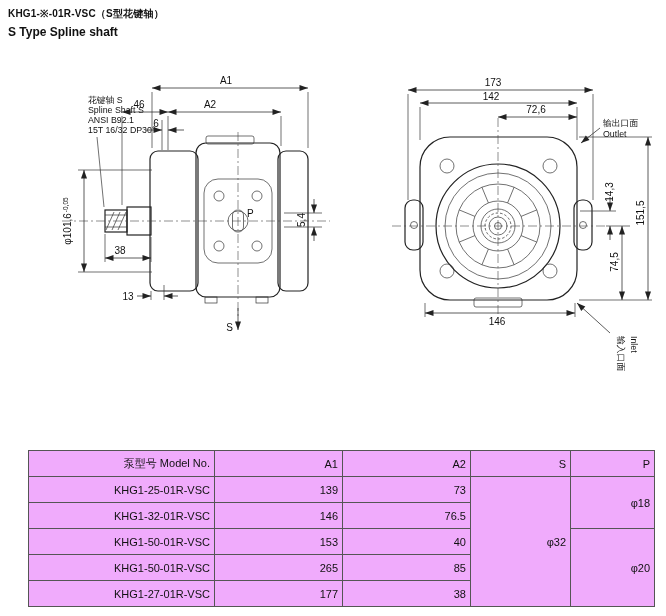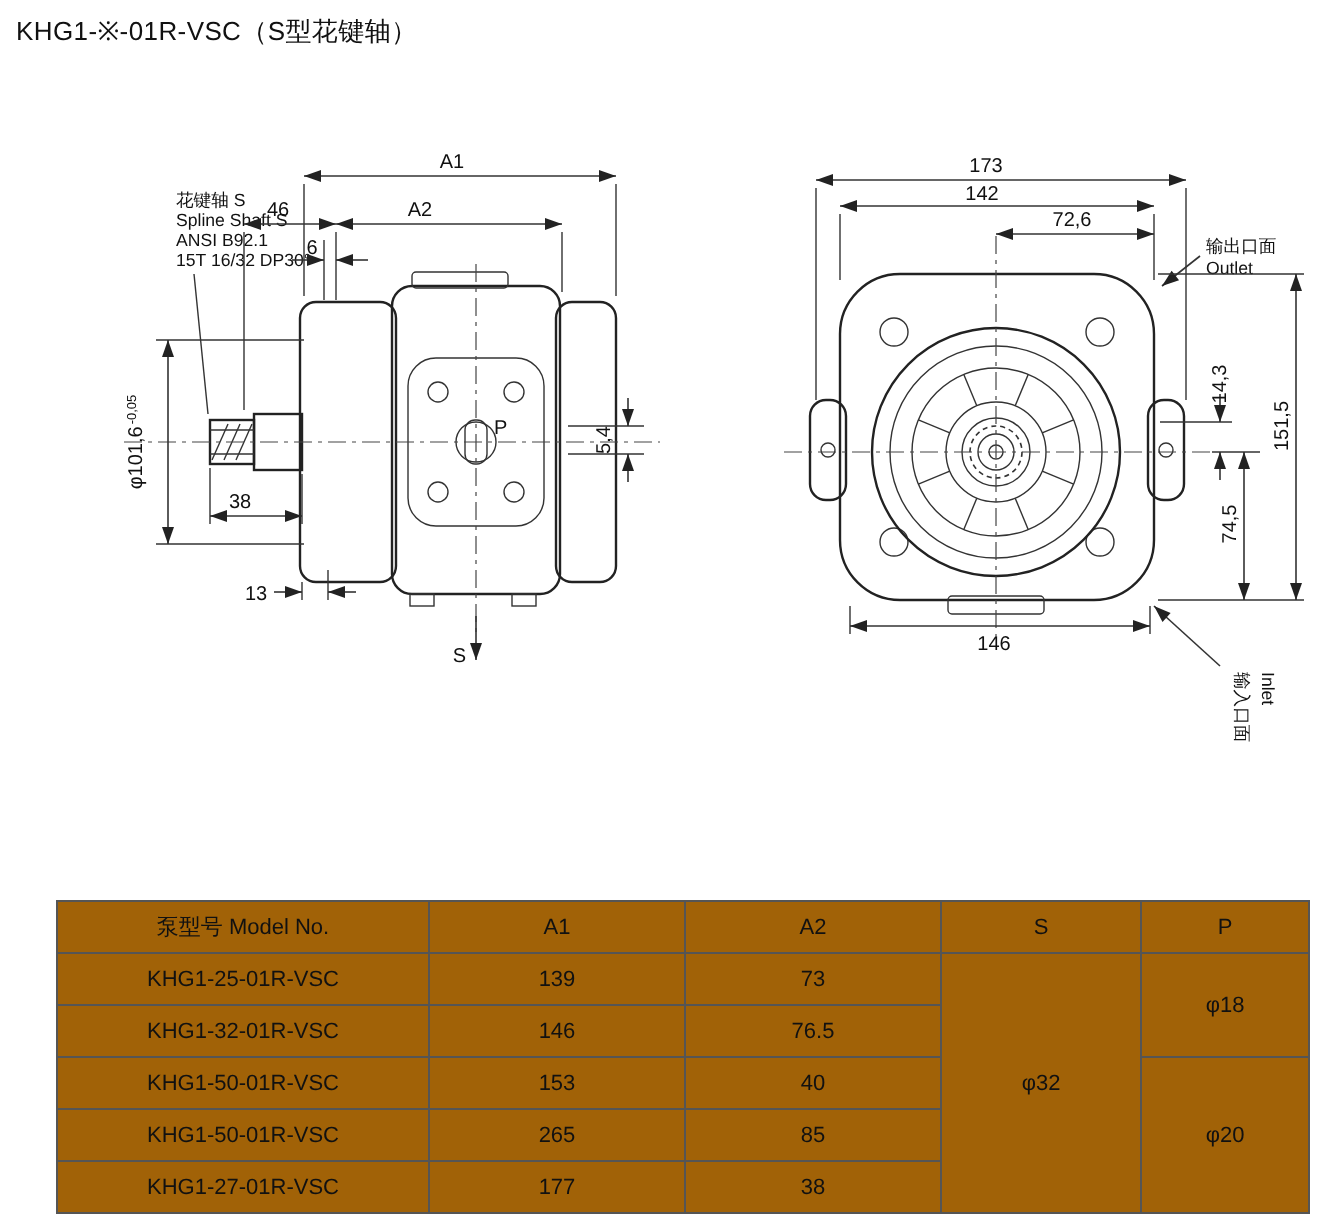--- a/index.html
+++ b/index.html
@@ -1,44 +1,45 @@
 <!DOCTYPE html>
 <html><head>
 <meta charset="utf-8">
 <style>
   html,body{margin:0;padding:0;background:#fff;}
   .page{position:relative;width:666px;height:616px;background:#fff;overflow:hidden;
         font-family:"Liberation Sans",sans-serif;color:#111;}
   .header{position:absolute;left:8px;top:6px;}
-  .title{font-size:13px;font-weight:normal;letter-spacing:.2px;}
+  .title{font-size:10px;font-weight:bold;letter-spacing:.2px;}
   .subtitle{font-size:12px;font-weight:bold;margin-top:4px;}
   svg.drawing{position:absolute;left:0;top:0;}
 
   
   .ol{fill:none;stroke:#222;stroke-width:1.2;}
   .thin{fill:none;stroke:#333;stroke-width:.7;}
   .dim{fill:none;stroke:#333;stroke-width:.8;}
   .cl{fill:none;stroke:#444;stroke-width:.6;stroke-dasharray:9 3 2 3;}
   .teeth{fill:none;stroke:#333;stroke-width:.8;stroke-dasharray:2.5 2;}
   .dt{font-family:"Liberation Sans",sans-serif;font-size:10px;fill:#111;}
   .nt{font-family:"Liberation Sans",sans-serif;font-size:8.8px;fill:#111;}
 
   
   table.dim-table{position:absolute;left:28px;top:450px;width:626px;border-collapse:collapse;
         font-size:11px;color:#111;table-layout:fixed;}
-  .dim-table th,.dim-table td{border:1px solid #555;text-align:center;height:25px;
-        padding:0 4px;font-weight:normal;background:#a16207;}
+  .dim-table th,.dim-table td{border:1px solid #555;text-align:right;height:25px;
+        padding:0 4px;font-weight:normal;background:#f0abfc;}
 </style>
 </head>
 <body>
 
 <div class="page">
 
   <div class="header">
     <div class="title">KHG1-※-01R-VSC（S型花键轴）</div>
+    <div class="subtitle">S Type Spline shaft</div>
   </div>
 
   <svg class="drawing" width="666" height="446" viewBox="0 0 666 446">
     <defs>
       <marker id="arr" markerWidth="10" markerHeight="8" refX="9" refY="4" orient="auto-start-reverse" markerUnits="userSpaceOnUse">
         <path d="M0.5,1 L9,4 L0.5,7 Z" fill="#222"></path>
       </marker>
     </defs>
 
     <g>

